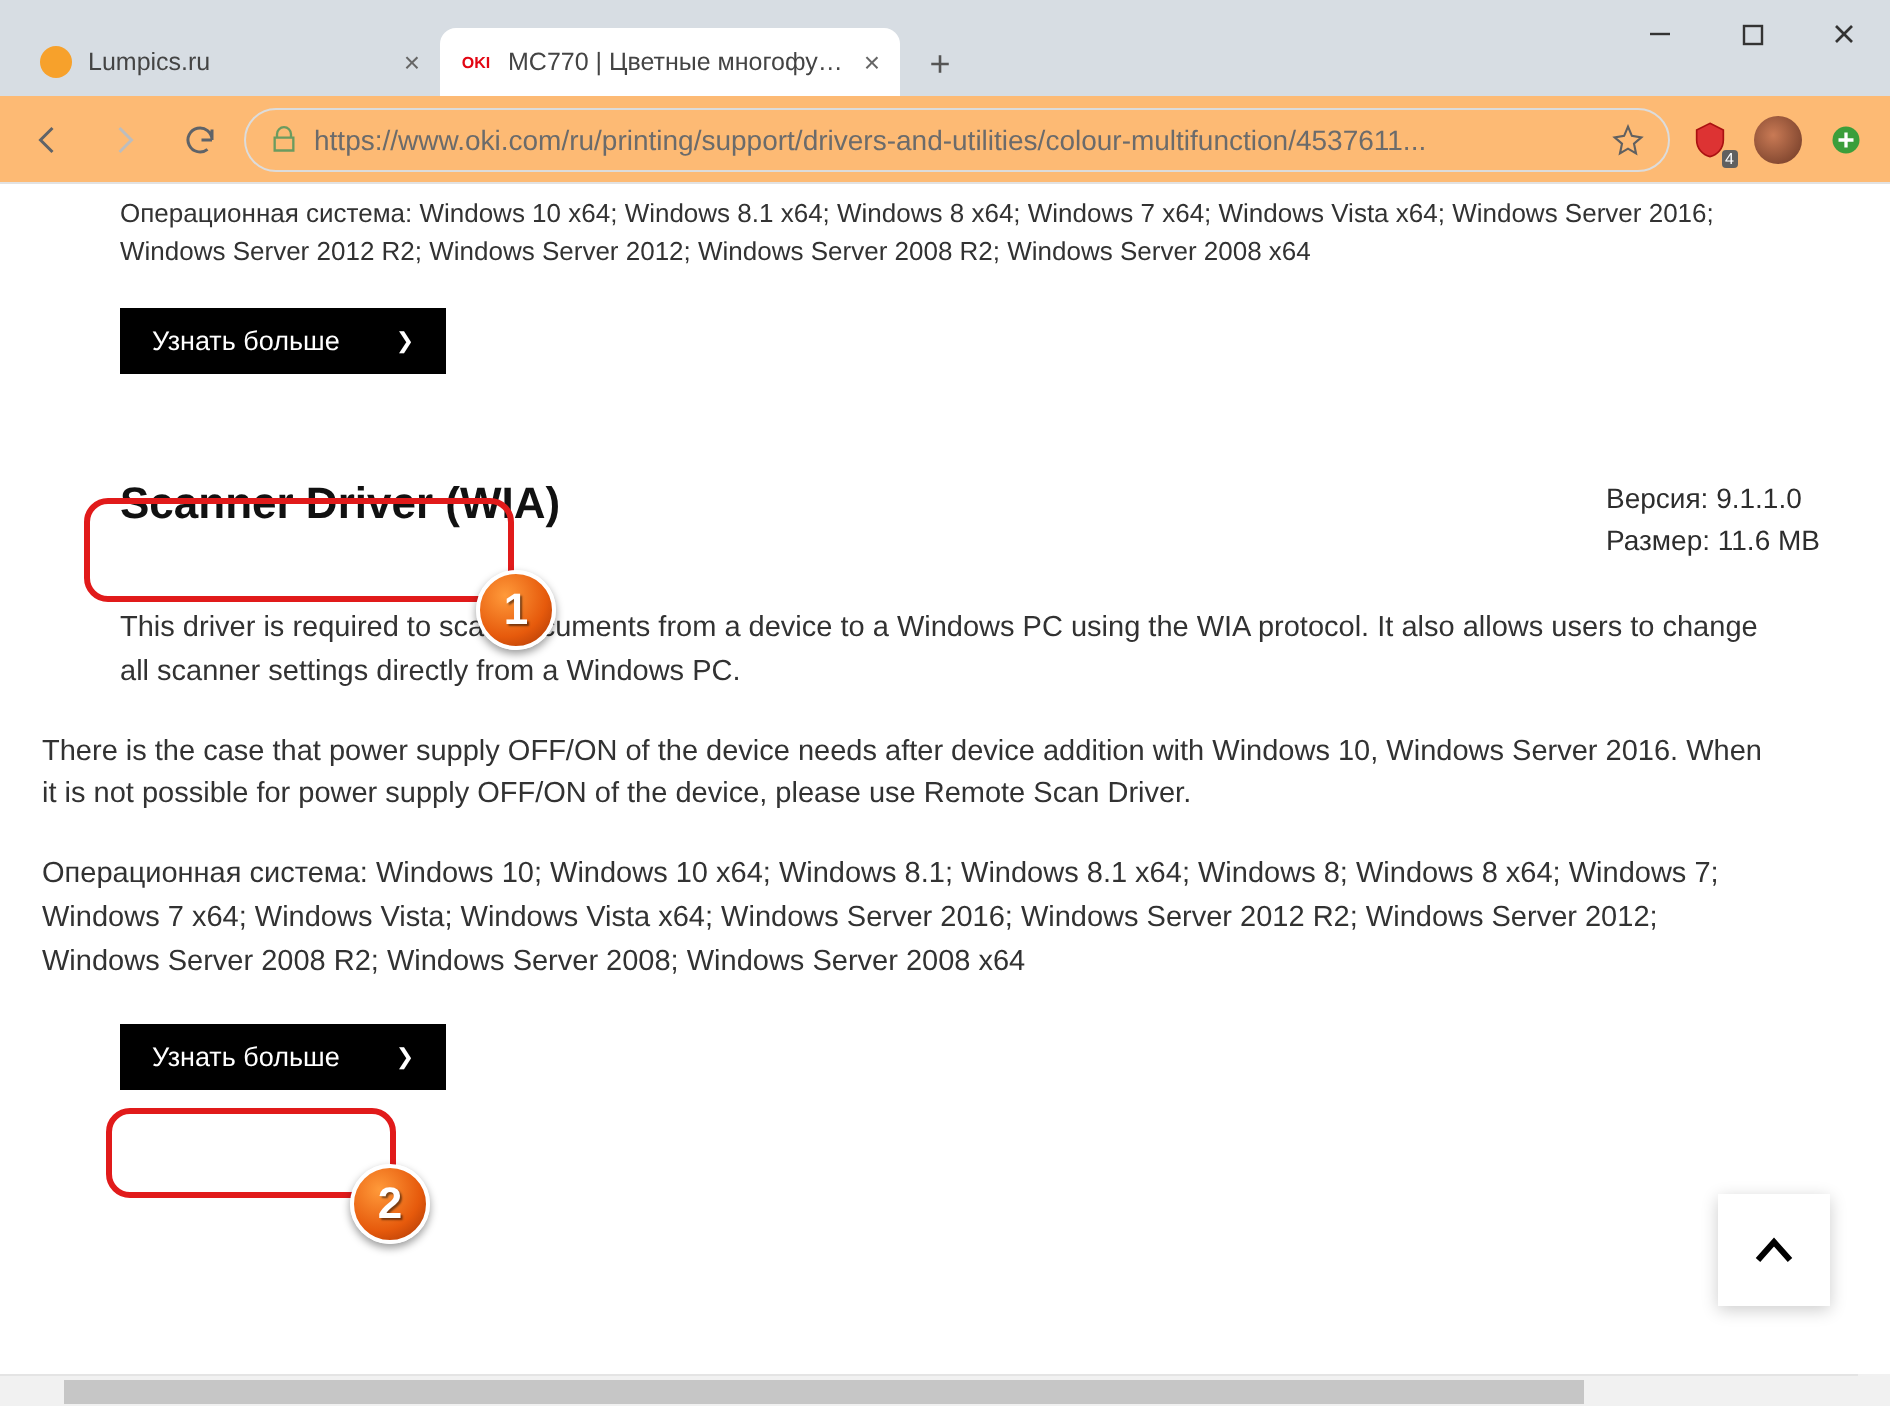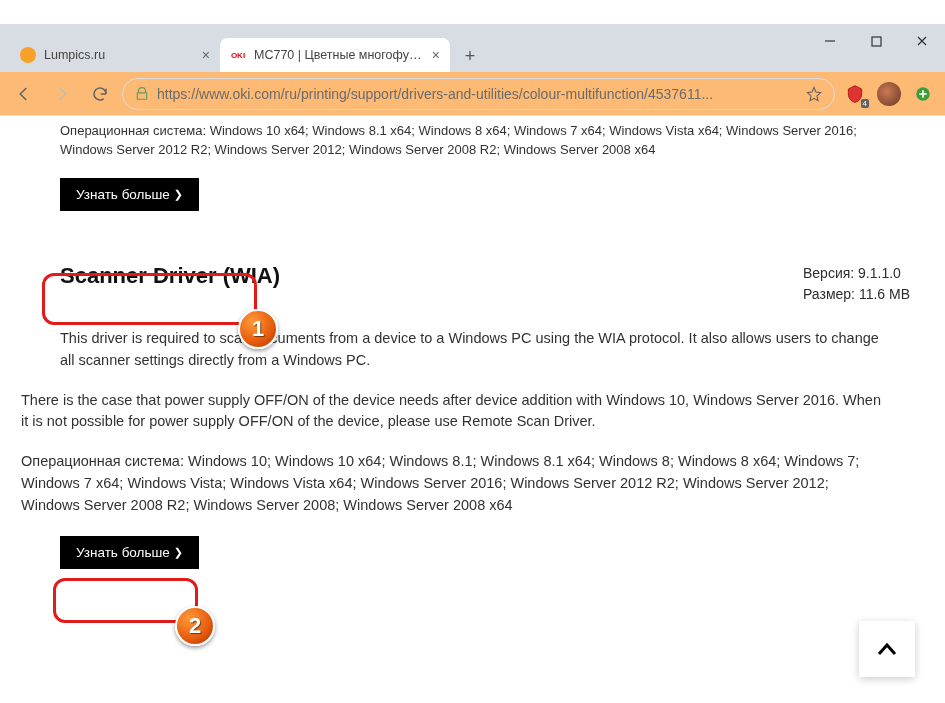--- a/index.html
+++ b/index.html
@@ -8,21 +8,20 @@
     font-family: "Segoe UI", Arial, sans-serif;
     background: #fff;
     overflow: hidden;
     position: relative;
   }
   .titlebar {
     background: #d7dde3; height: 48px;
     display: flex; align-items: flex-end;
     padding-left: 10px;
     position: relative;
-    margin-top: 24px;
   }
   .tab {
     height: 34px; border-radius: 8px 8px 0 0;
     display: flex; align-items: center;
     padding: 0 10px; font-size: 12.5px; color: #444;
     gap: 8px; min-width: 210px; max-width: 230px;
   }
   .tab.inactive { background: transparent; }
   .tab.active { background: #fff; }
   .tab .favicon { width:16px; height:16px; border-radius:50%; display:flex; align-items:center; justify-content:center; }
@@ -48,21 +47,21 @@
   .ext .badge { position:absolute; bottom:0; right:0; background:#606060; color:#fff; font-size:8px; padding:0 2px; border-radius:2px; }
   .avatar { width:24px; height:24px; border-radius:50%; background: radial-gradient(circle at 40% 40%, #c97a55, #6b3724); }
   .page {
     position:relative; height: calc(703px - 48px - 44px);
     overflow:hidden; background:#fff;
   }
   .content { padding: 0 0 0 0; }
   .section-top { margin-top:6px; }
   .desc { color:#323232; font-size:13px; line-height:1.45; padding: 0 60px; }
   .btn-more {
-    display:inline-flex; align-items:center; gap:4px;
+    display:inline-flex; align-items:center; gap:28px;
     background:#000; color:#fff; font-size:13.5px; font-weight:400;
     padding: 9px 16px; border:none; cursor:pointer; margin-left:60px;
   }
   .btn-more .chev { font-size:11px; }
   .driver-block { margin-top: 52px; position:relative; }
   .driver-head { display:flex; align-items:flex-start;justify-content:center; }
   .driver-title { font-size:22px; font-weight:700; color:#111; padding-left:60px; }
   .meta { margin-left:auto; text-align:left; font-size:14px; color:#2d2d2d; padding-right:35px; line-height:1.55; }
   .para { color:#323232; font-size:14.5px; line-height:1.5; padding: 0 60px; margin-top:22px; }
   .para2 { margin-top:18px;padding-left:21px; }

